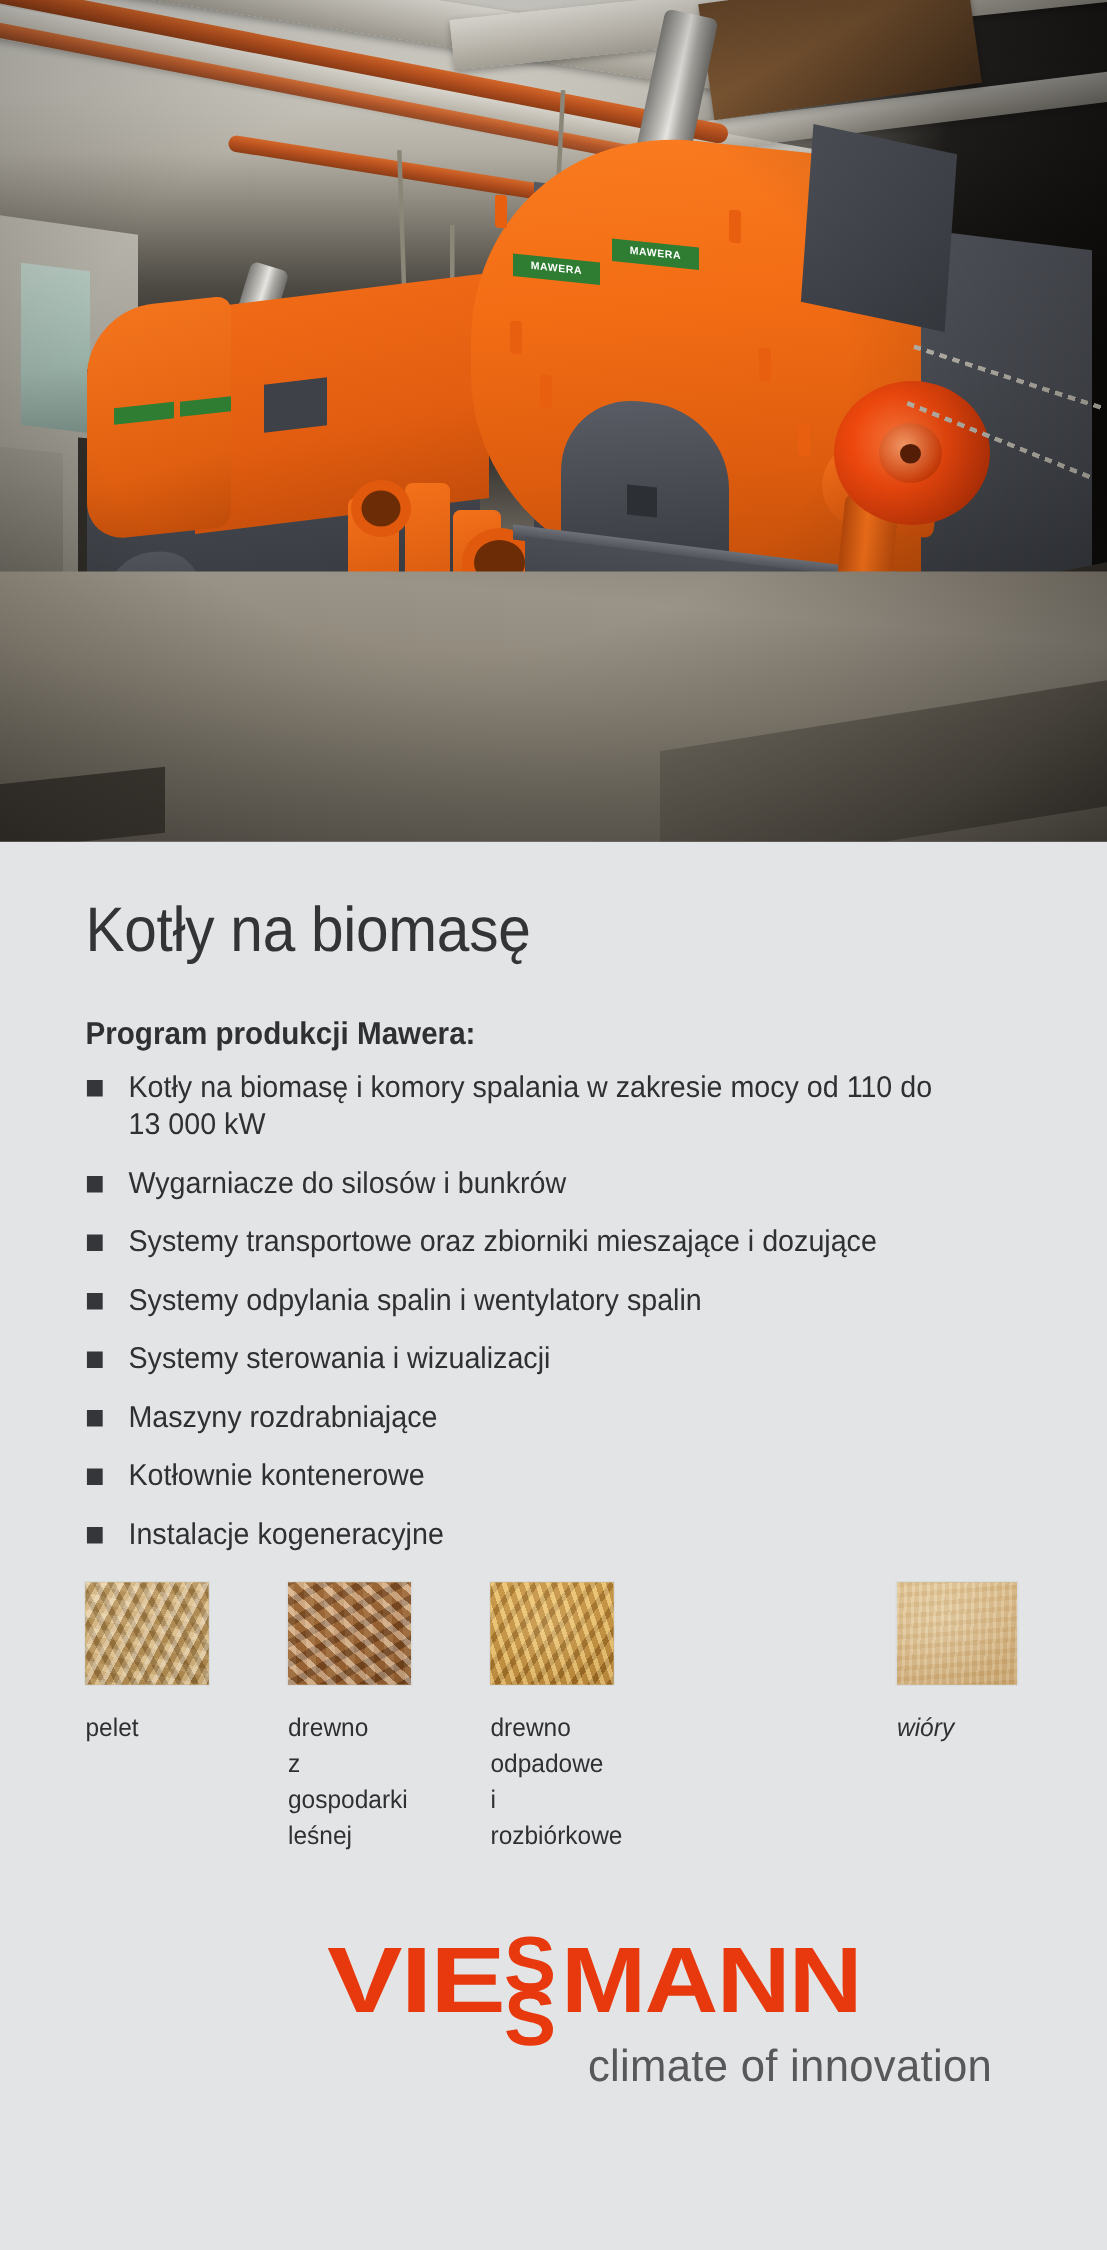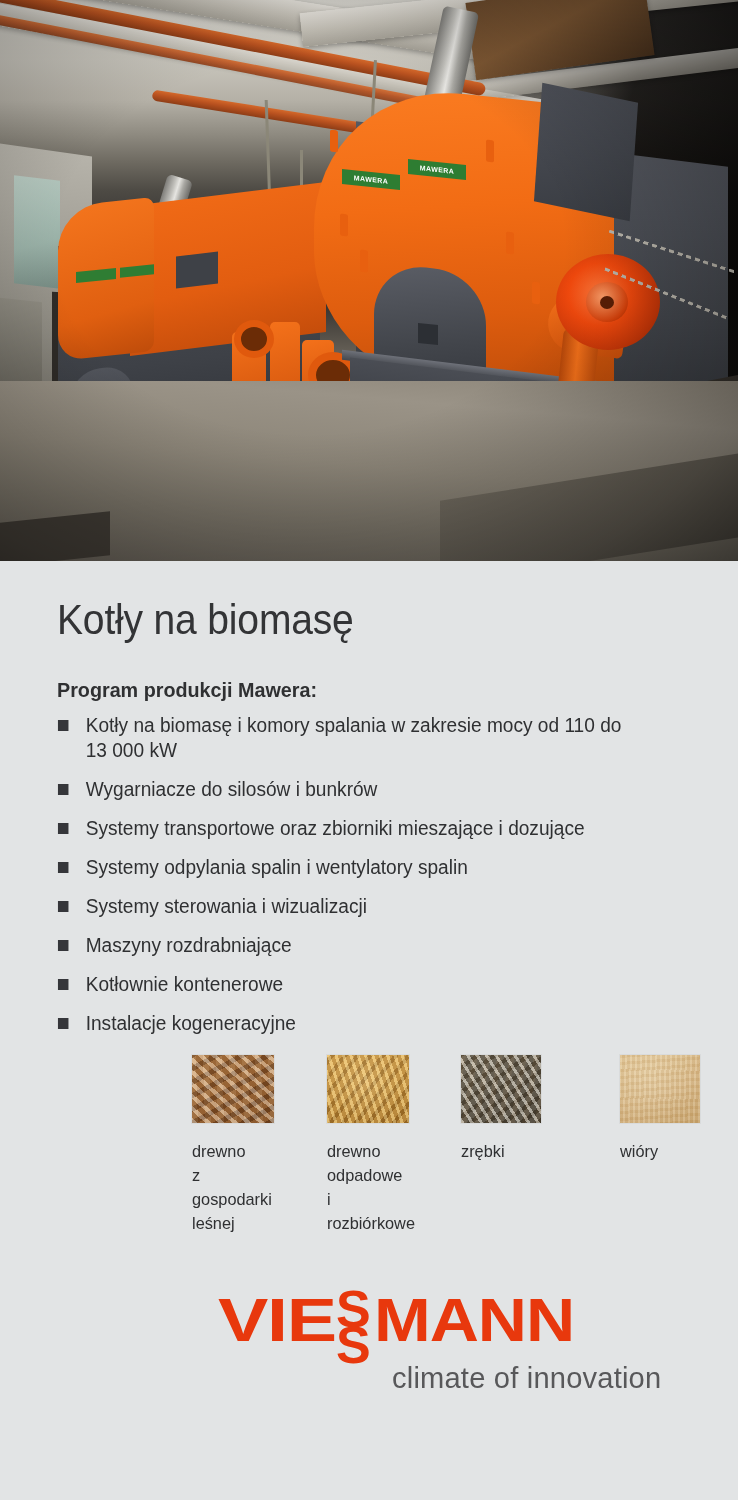--- a/index.html
+++ b/index.html
@@ -542,37 +542,37 @@
       <span class="sq"></span>
       <span>Kotłownie kontenerowe</span>
     </div>
     <div class="bullet">
       <span class="sq"></span>
       <span>Instalacje kogeneracyjne</span>
     </div>
   </div>
 
   <div class="fuels">
+    <div class="fuel" style="left:57px; width:82px;">
+      <div class="swatch tex-pelet"></div>
+      <div class="cap">pelet</div>
+    </div>
     <div class="fuel" style="left:192px; width:82px;">
       <div class="swatch tex-lesne"></div>
       <div class="cap">drewno
 z gospodarki
 leśnej</div>
     </div>
     <div class="fuel" style="left:327px; width:82px;">
       <div class="swatch tex-odpad"></div>
       <div class="cap">drewno
 odpadowe i
 rozbiórkowe</div>
     </div>
-    <div class="fuel" style="left:461px; width:80px;">
-      <div class="swatch tex-zrebki"></div>
-      <div class="cap">zrębki</div>
-    </div>
-    <div class="fuel" style="left:620px; width:80px;">
+    <div class="fuel" style="left:598px; width:80px;font-style:italic;">
       <div class="swatch tex-wiory"></div>
       <div class="cap">wióry</div>
     </div>
   </div>
 
   <div class="logo-wrap">
     <div class="logo-mark">
       <svg class="logo-svg" width="360" height="100" viewBox="0 0 360 100">
 
         <text x="0" y="56" font-family="Liberation Sans, sans-serif" font-size="62" font-weight="bold" fill="#e8380d" letter-spacing="-1" textLength="118" lengthAdjust="spacingAndGlyphs">VIE</text>

